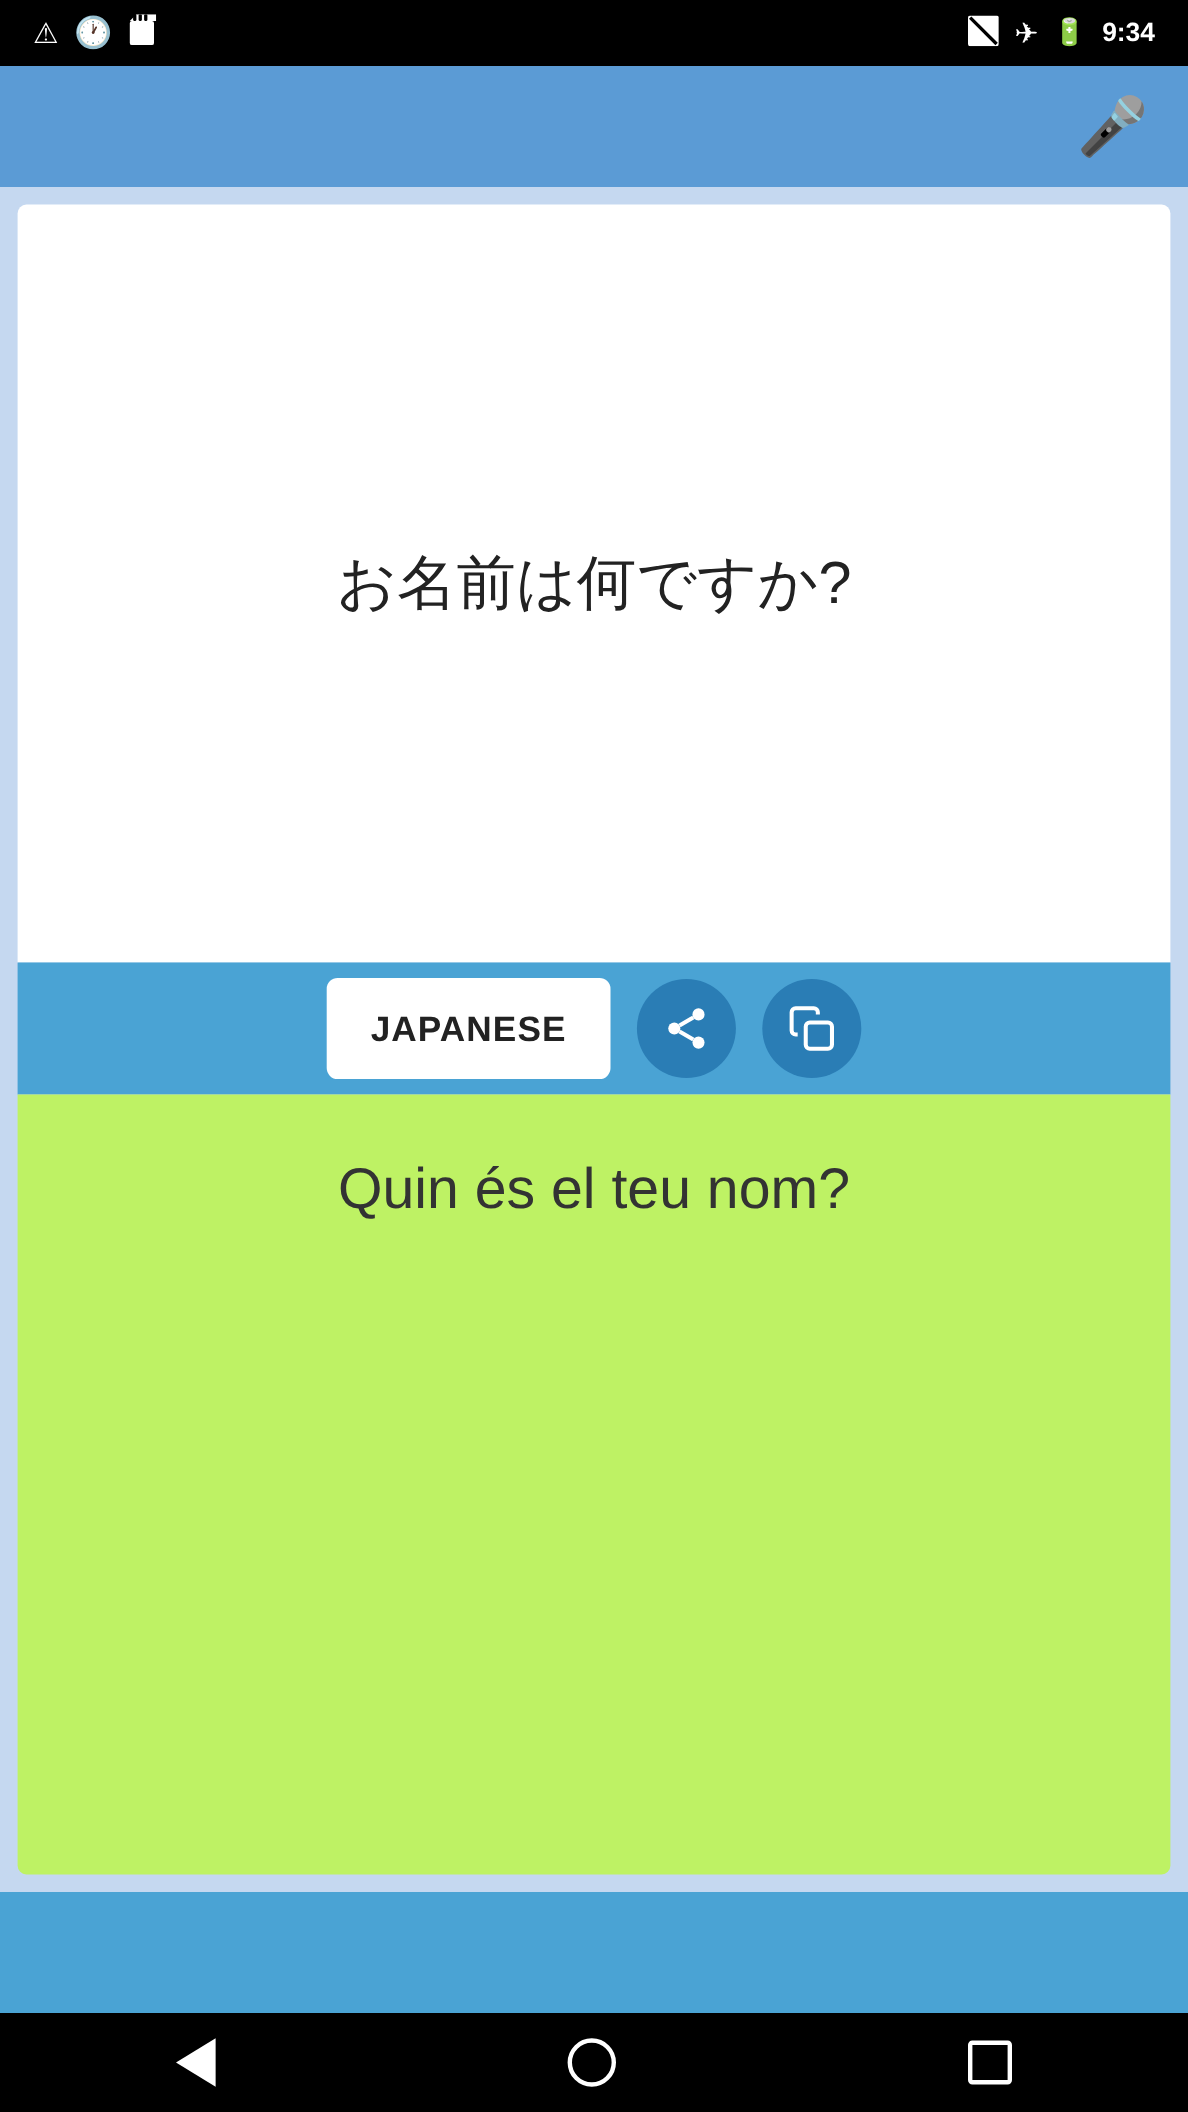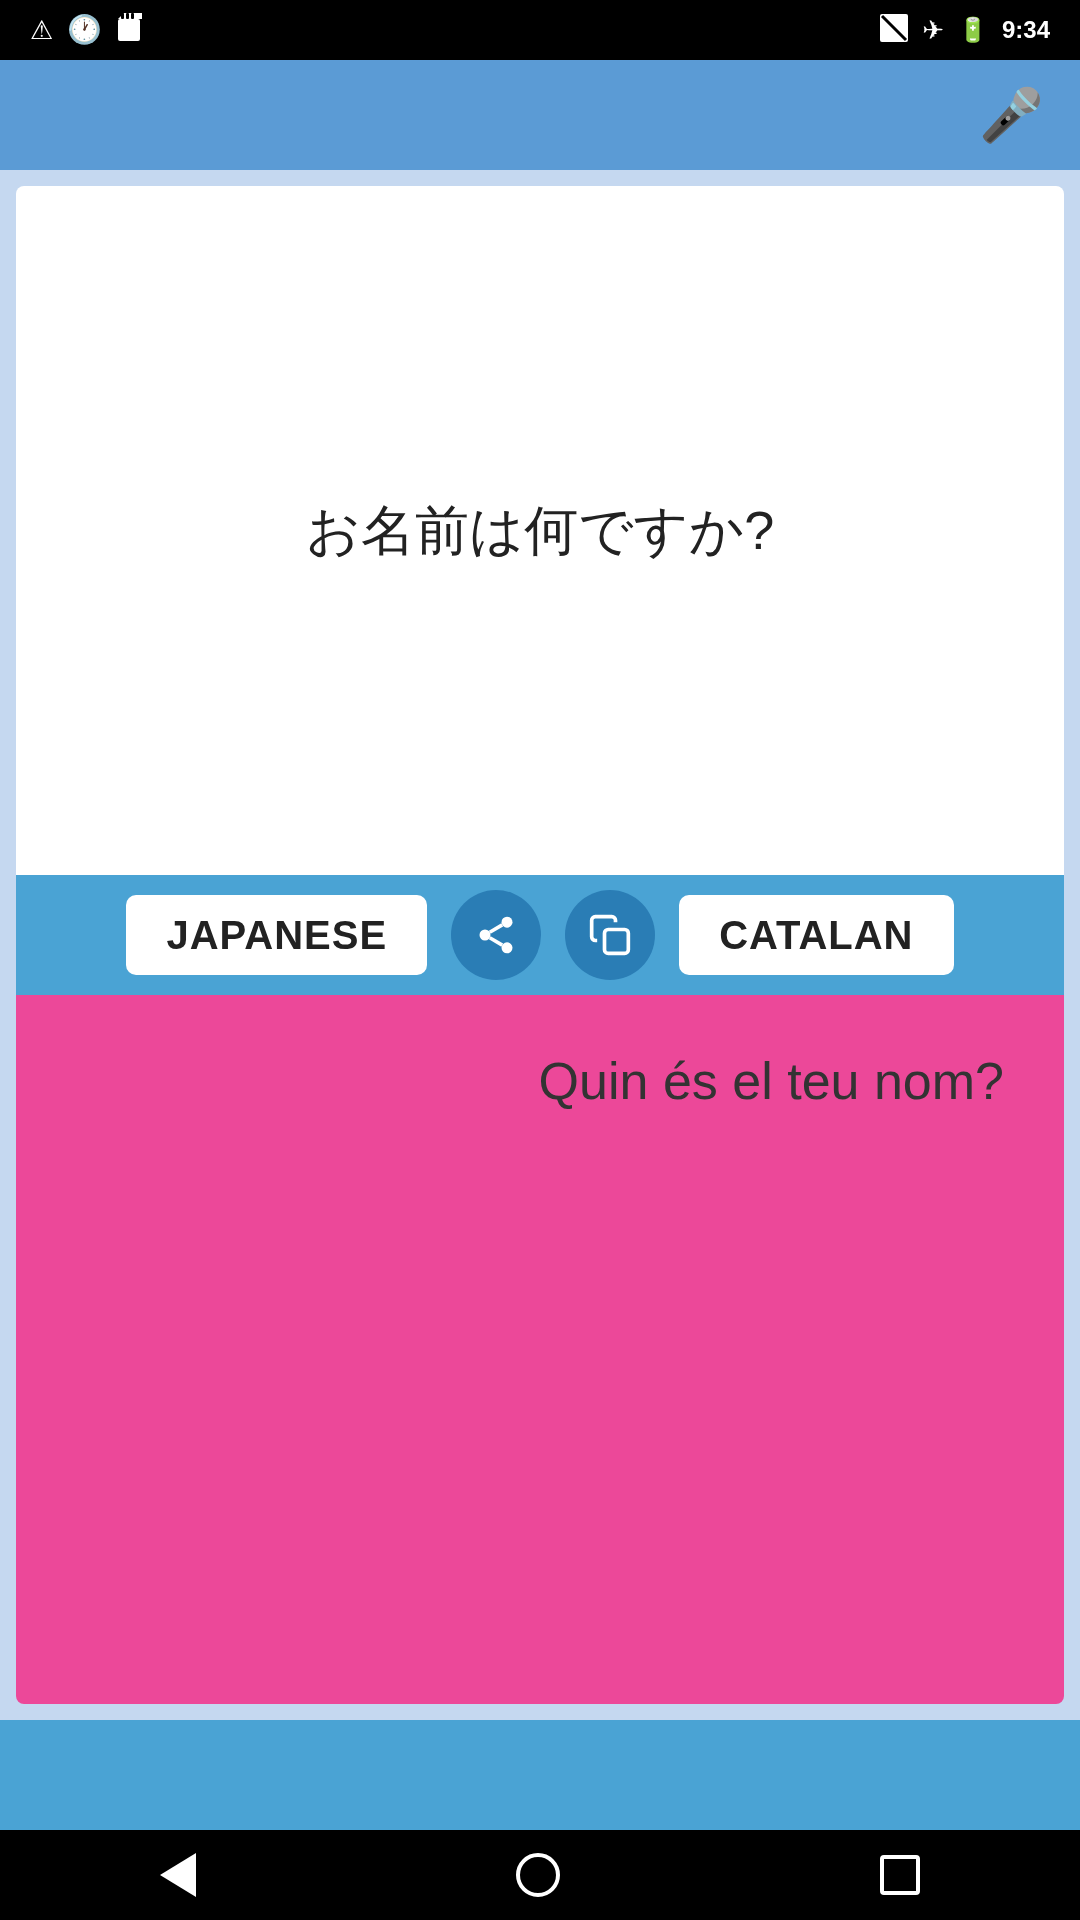--- a/index.html
+++ b/index.html
@@ -99,22 +99,22 @@
       justify-content: center;
       gap: 24px;
       flex-shrink: 0;
     }
 
     .lang-btn {
       background: #fff;
       border: none;
       border-radius: 10px;
       padding: 0 40px;
-      height: 80px;
-      font-size: 40px;
+      height: 92px;
+      font-size: 32px;
       font-weight: bold;
       color: #222;
       cursor: pointer;
       min-width: 230px;
       letter-spacing: 1px;
     }
 
     .icon-btn {
       width: 90px;
       height: 90px;
@@ -128,26 +128,26 @@
       flex-shrink: 0;
     }
     .icon-btn svg {
       width: 44px;
       height: 44px;
       fill: #fff;
     }
 
     
     .translation-box {
-      background: #ec4899;
+      background: #bef264;
       border-radius: 0 0 8px 8px;
       flex: 1;
       display: flex;
       align-items: flex-start;
-      justify-content: flex-end;
+      justify-content: center;
       padding: 50px 60px;
     }
     .translation-text {
       font-size: 52px;
       color: #333;
       text-align: left;
       line-height: 1.4;
     }
 
     
@@ -257,21 +257,20 @@
       </svg>
     </button>
 
     <button class="icon-btn">
       <svg viewBox="0 0 24 24">
         <rect x="9" y="9" width="13" height="13" rx="2" fill="none" stroke="white" stroke-width="2"></rect>
         <path d="M5 15H4a2 2 0 0 1-2-2V4a2 2 0 0 1 2-2h9a2 2 0 0 1 2 2v1" fill="none" stroke="white" stroke-width="2"></path>
       </svg>
     </button>
 
-    <button class="lang-btn">CATALAN</button>
   </div>
 
   <div class="translation-box">
     <span class="translation-text">Quin és el teu nom?</span>
   </div>
 
 </div>
 
 <div class="bottom-bar"></div>
 

